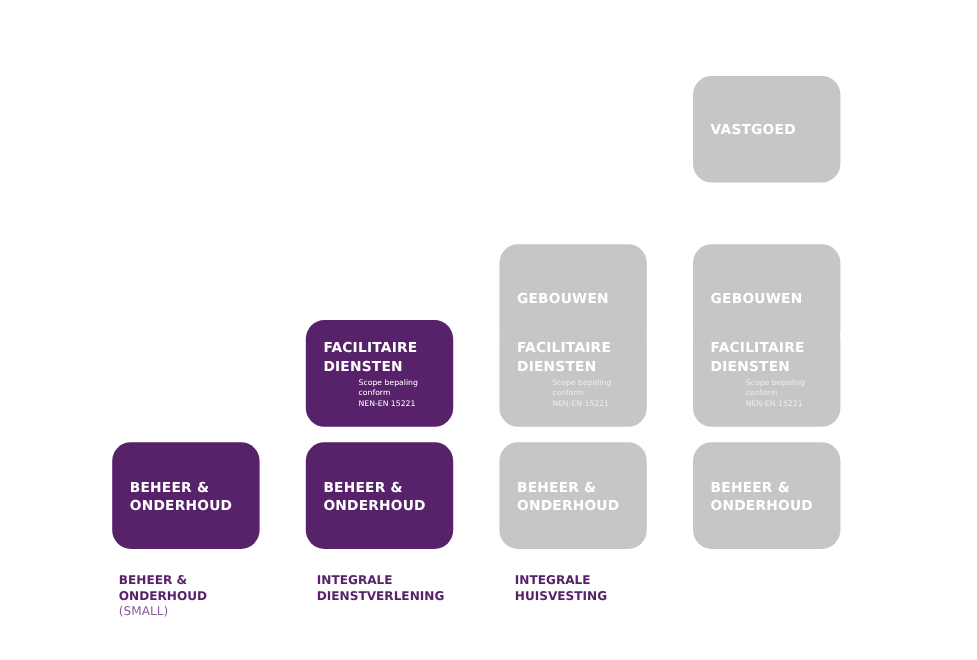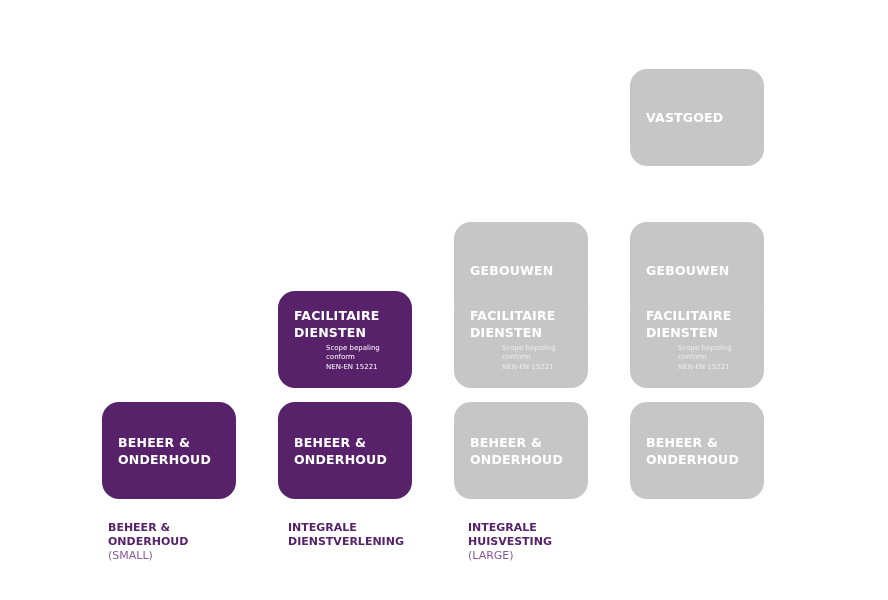--- a/index.html
+++ b/index.html
@@ -86,16 +86,15 @@
 ONDERHOUD</div>
   <div class="size">(SMALL)</div>
 </div>
 <div class="label l2">
   <div class="name">INTEGRALE
 DIENSTVERLENING</div>
 </div>
 <div class="label l3">
   <div class="name">INTEGRALE
 HUISVESTING</div>
-  <div class="size">(LARGE)</div>
 </div>
 <div class="label l4">
 </div>
 
 </body></html>

